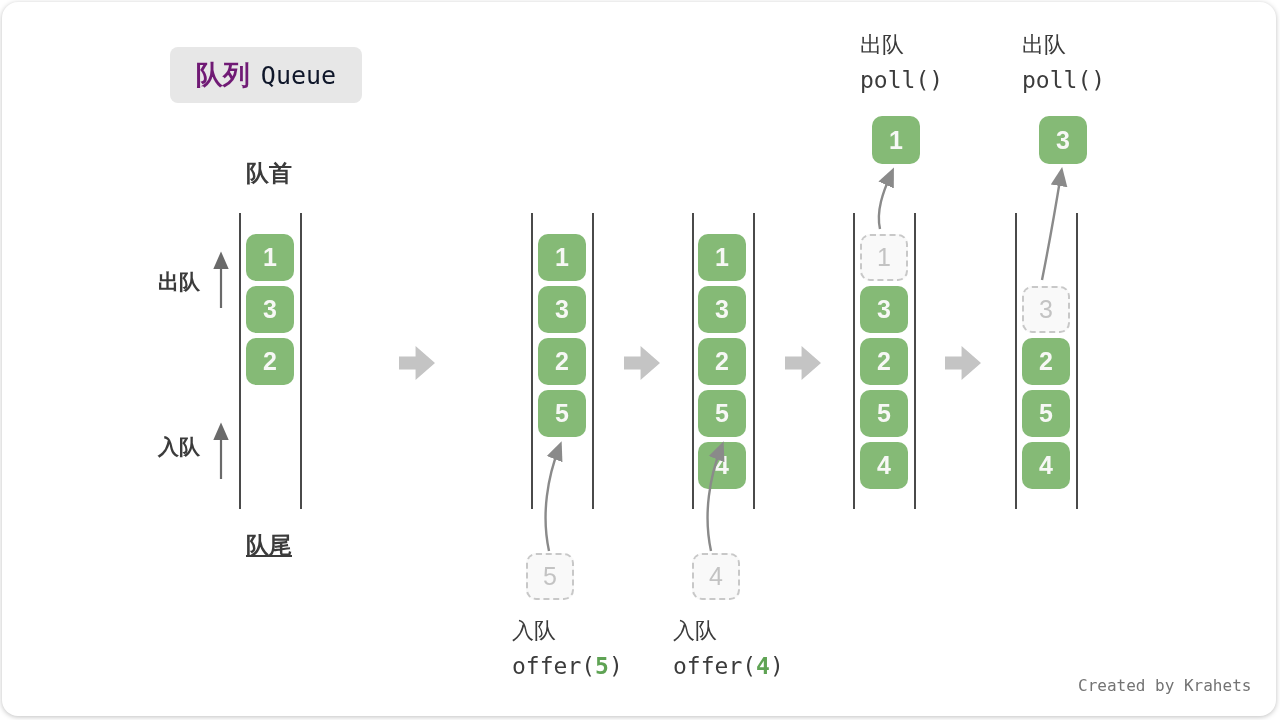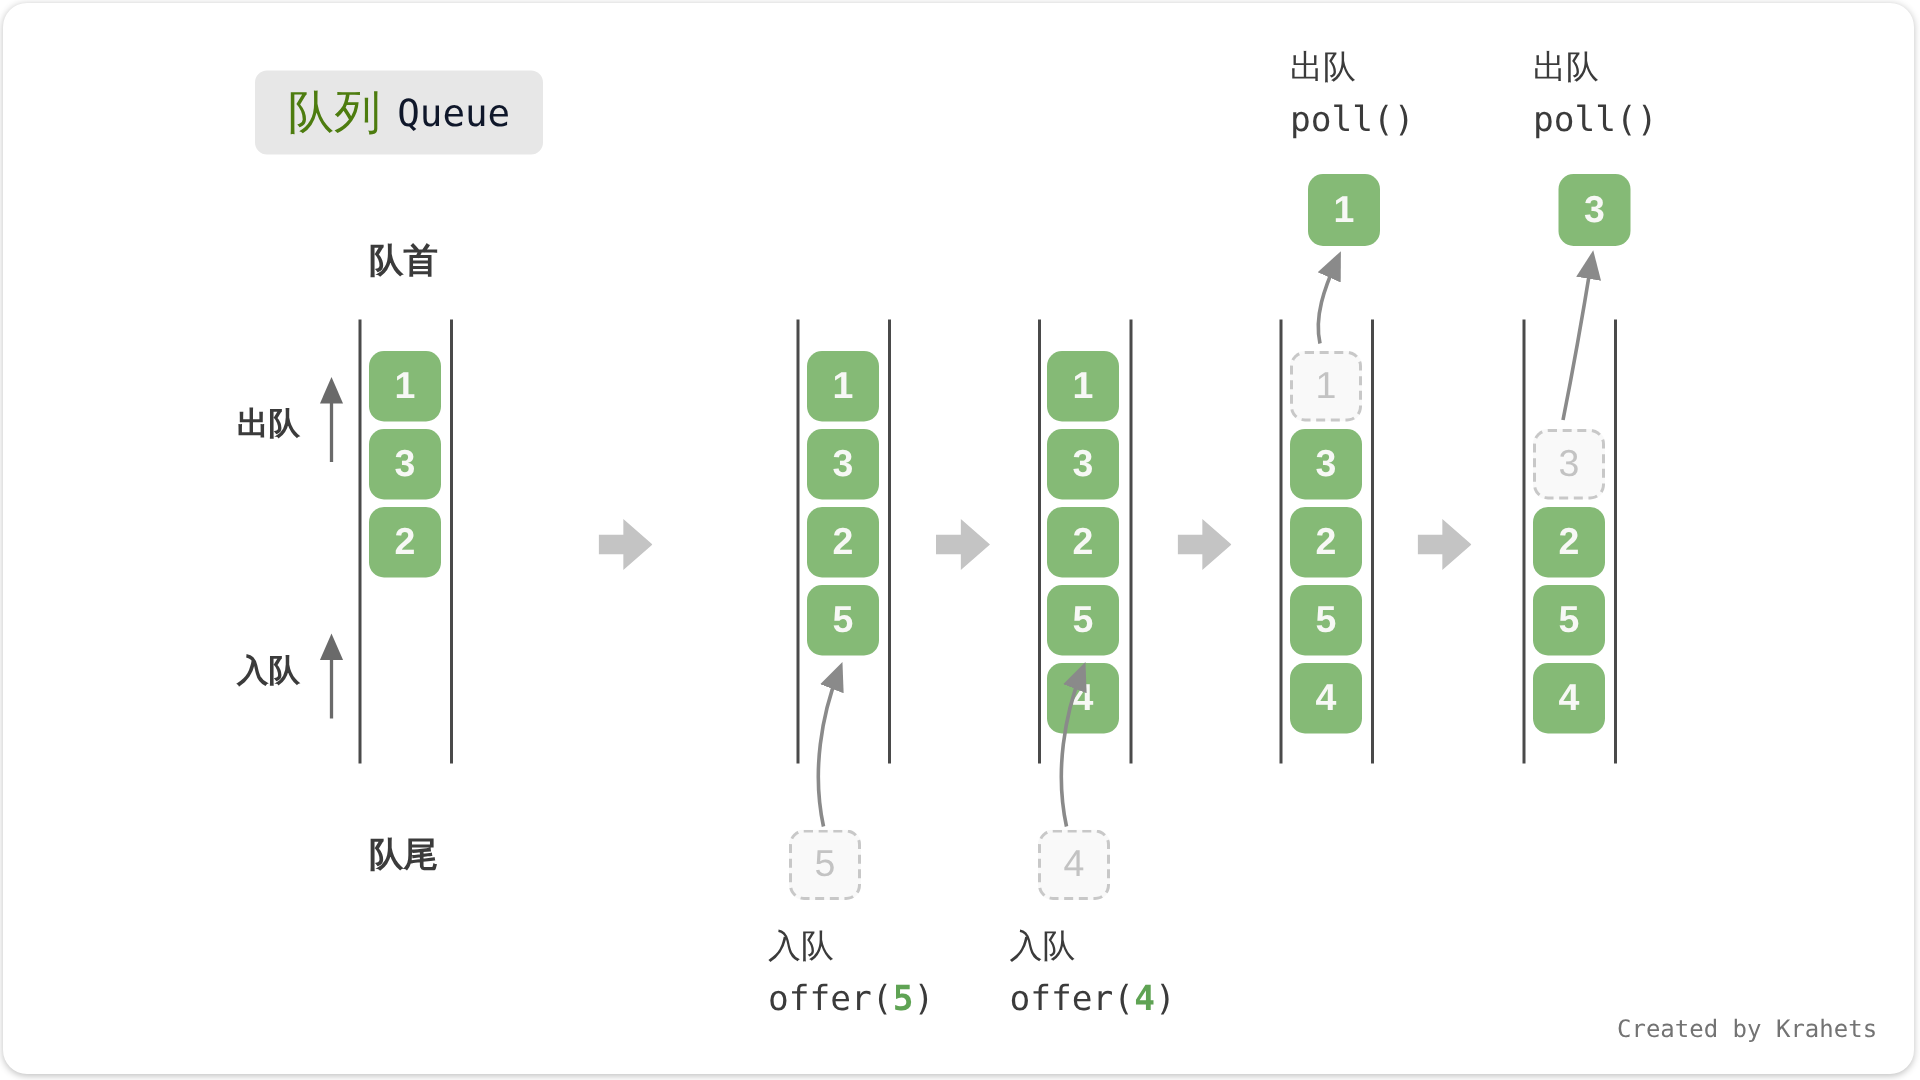--- a/index.html
+++ b/index.html
@@ -8,21 +8,21 @@
     position:absolute; left:2px; top:2px; width:1274px; height:714px;
     background:#ffffff; border-radius:16px;
     box-shadow:0 1px 5px rgba(0,0,0,0.25);
     overflow:hidden;
   }
   .title-box {
     position:absolute; left:168px; top:45px; width:192px; height:56px;
     background:#e7e7e7; border-radius:8px;
     display:flex; align-items:center; justify-content:center; gap:11px;
   }
-  .title-zh { font-size:31px; font-weight:400; color:#4d7c0f; }
+  .title-zh { font-size:27px; font-weight:700; color:#701a75; }
   .title-en { font-family:"DejaVu Sans Mono", monospace; font-size:25px; color:#0f172a; }
 
   .cjk-label { position:absolute; color:#3b3b3b; font-weight:700; font-size:23px; white-space:nowrap; }
   .side-label { position:absolute; color:#3b3b3b; font-weight:700; font-size:21px; white-space:nowrap; }
 
   .tube-line { position:absolute; top:211px; height:296px; width:1.5px; background:#4a4a4a; }
 
   .cell {
     position:absolute; width:48px; height:47px; border-radius:10px;
     background:#85ba76; color:#f7f8f5;
@@ -56,21 +56,21 @@
 <body>
 
 <div class="canvas">
 
   <div class="title-box">
     <span class="title-zh">队列</span>
     <span class="title-en">Queue</span>
   </div>
 
   <div class="cjk-label" style="left:244px; top:156px;text-align:right;">队首</div>
-  <div class="cjk-label" style="left:244px; top:552px;">队尾</div>
+  <div class="cjk-label" style="left:244px; top:528px;text-decoration:underline;">队尾</div>
 
   <div class="side-label" style="left:156px; top:266px;">出队</div>
   <div class="side-label" style="left:156px; top:431px;">入队</div>
 
   <div class="tube-line" style="left:237px;"></div>
   <div class="tube-line" style="left:298px;"></div>
   <div class="tube-line" style="left:529px;"></div>
   <div class="tube-line" style="left:590px;"></div>
   <div class="tube-line" style="left:690px;"></div>
   <div class="tube-line" style="left:751px;"></div>

